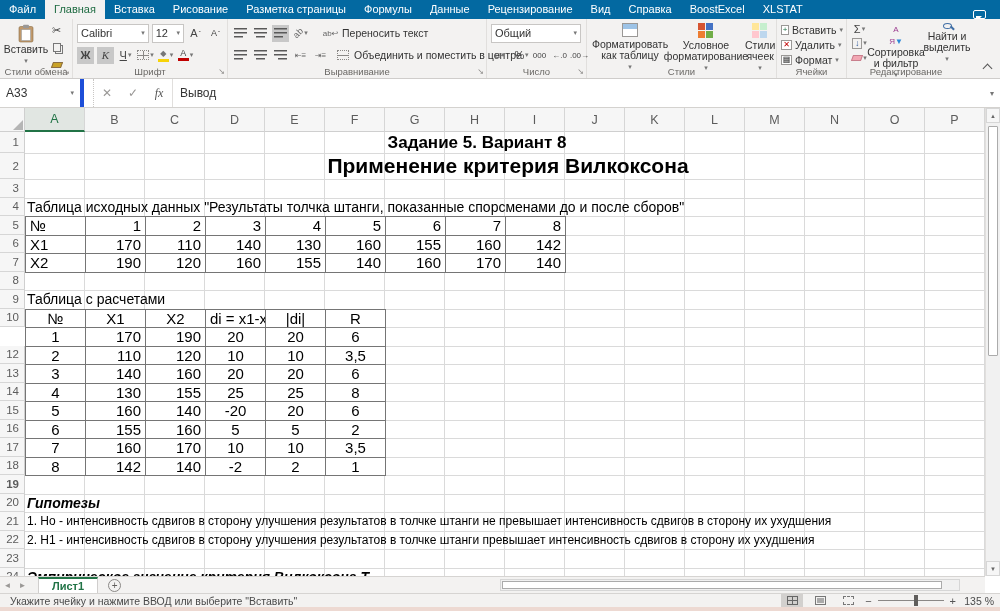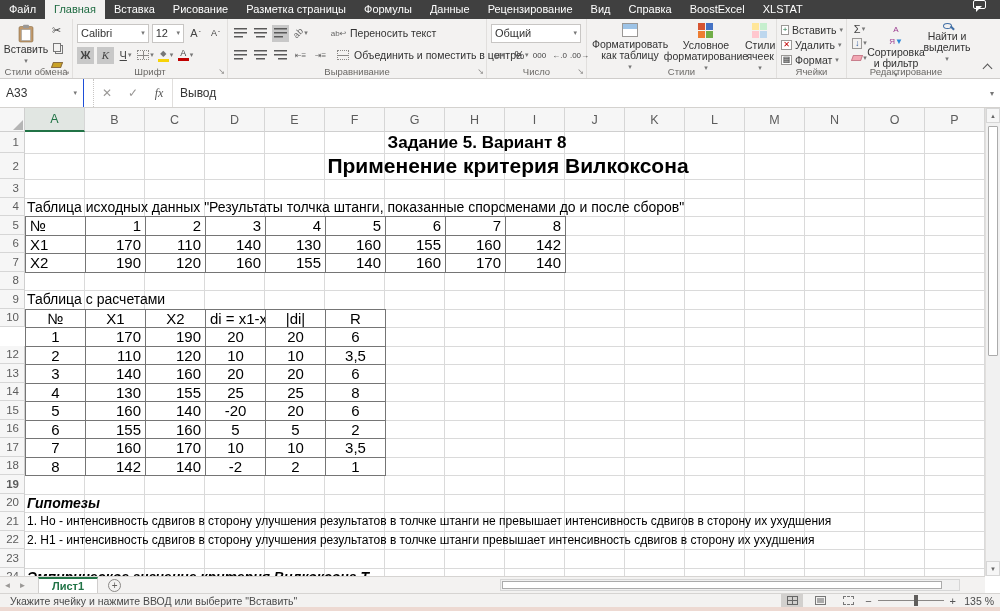--- a/index.html
+++ b/index.html
@@ -1,20 +1,20 @@
 <!DOCTYPE html>
 <html><head>
 <meta charset="utf-8">
 <style>
 *{margin:0;padding:0;box-sizing:border-box}
 html,body{width:1000px;height:611px;overflow:hidden}
 body{position:relative;font-family:"Liberation Sans",sans-serif;background:#fff;-webkit-font-smoothing:antialiased}
 
 
-.titlebar{position:absolute;top:0;left:0;right:0;height:19px;background:#404040;display:flex;align-items:flex-start;color:#fff;font-size:11px}
+.titlebar{position:absolute;top:0;left:0;right:0;height:19px;background:#0369a1;display:flex;align-items:flex-end;color:#fff;font-size:11px}
 .tab{padding:0 9px;line-height:19px;white-space:nowrap;cursor:default}
 .tab.active{background:#f3f2f1;color:#1e6b41}
 .tellme{display:flex;align-items:center;gap:6px;margin-left:16px;color:#eaf3ee}
 .bulb{width:7px;height:7px;border:1px solid #fff;border-radius:50%;position:relative;margin-top:-2px}
 .bulb::after{content:"";position:absolute;left:1.5px;bottom:-3px;width:3px;height:2px;background:#fff}
 .comment{margin-left:auto;margin-right:14px;display:flex;align-items:center}
 .bubble{width:13px;height:9px;border:1.2px solid #fff;border-radius:2px;position:relative}
 .bubble::after{content:"";position:absolute;left:2px;bottom:-4px;border:3px solid transparent;border-top-color:#fff;border-left-color:#fff;width:0;height:0}
 
 
@@ -41,21 +41,21 @@
 .cellrow{display:flex;align-items:center;gap:3px;height:15px;font-size:10.5px;color:#333}
 .mini{width:11px;height:10px;border:1px solid #9a9896;display:flex;align-items:center;justify-content:center;font-size:8px;line-height:8px;background:#fff}
 .chev{position:absolute;right:9px;bottom:6px;width:7px;height:7px;border-top:1.5px solid #555;border-left:1.5px solid #555;transform:rotate(45deg)}
 .mag{width:9px;height:9px;border:1.6px solid #3f6ea5;border-radius:50%;position:relative;margin-bottom:2px}
 .mag::after{content:"";position:absolute;width:5px;height:1.6px;background:#3f6ea5;transform:rotate(45deg);right:-4px;bottom:-1px}
 .funnel{color:#2b88d8;font-size:8px}
 .eraser{width:10px;height:6px;background:#f2a7b3;border:1px solid #c97f8d;transform:skewX(-20deg)}
 
 
 .fbar{position:absolute;top:79px;left:0;right:0;height:29px;background:#fff;border-bottom:1px solid #d4d2cf;display:flex;align-items:stretch;font-size:12px;color:#333}
-.namebox{width:84px;display:flex;align-items:center;justify-content:space-between;padding:0 6px;border-right:1px solid #1d4ed8}
+.namebox{width:84px;display:flex;align-items:center;justify-content:space-between;padding:0 6px;border-right:4px solid #1d4ed8}
 .fsep{width:10px;border-right:1px dotted #c8c6c4}
 .fbtn{width:26px;display:flex;align-items:center;justify-content:center;color:#9a9896;font-size:12px}
 .fx{font-family:"Liberation Serif",serif;font-style:italic;color:#555}
 .fcontent{flex:1;display:flex;align-items:center;padding:0 7px;border-left:1px solid #e1dfdd}
 .fexp{width:16px;display:flex;align-items:center;justify-content:center;color:#777;font-size:8px}
 
 
 .corner{position:absolute;left:0;top:108px;width:25px;height:24px;background:#f6f6f6;border-right:1px solid #cfcfcf;border-bottom:1px solid #cfcfcf;z-index:3}
 .corner::after{content:"";position:absolute;right:1px;bottom:1px;border-left:10px solid transparent;border-bottom:10px solid #b5b5b5}
 .colheads{position:absolute;left:25px;top:108px;height:24px;display:flex;z-index:2}
@@ -208,21 +208,21 @@
       <span class="sb">
           <span class="iclines c"></span>
         </span>
       <span class="sb pressed">
           <span class="iclines"></span>
         </span>
       <span class="sb">
           <span style="font-size:9px;transform:rotate(-45deg);color:#666">ab</span>
           <span class="dd">▾</span>
         </span>
-      <span class="sb" style="margin-left:18px">
+      <span class="sb" style="margin-left:10px">
           <span style="font-size:8px;color:#666">ab↩</span>
         </span>
       <span class="smalltxt">Переносить текст</span>
     </div>
     <div class="vrow">
       <span class="sb">
           <span class="iclines"></span>
         </span>
       <span class="sb">
           <span class="iclines c"></span>

